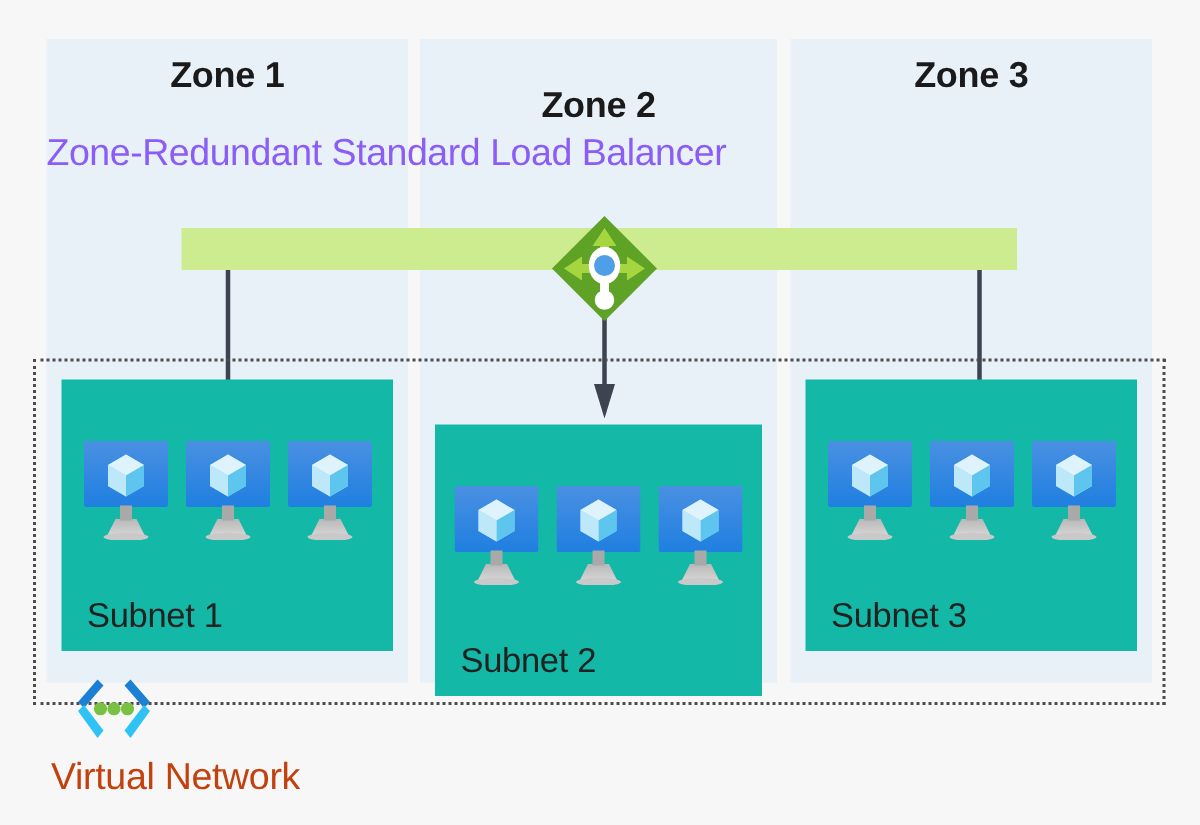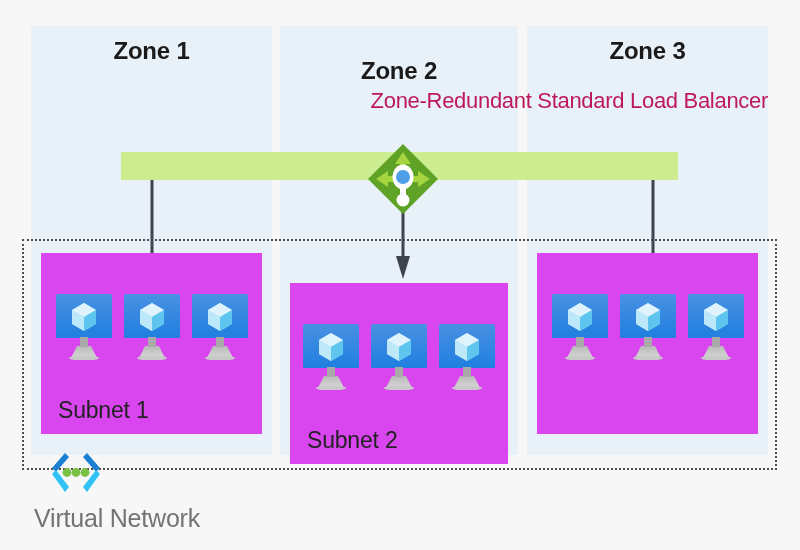--- a/index.html
+++ b/index.html
@@ -45,23 +45,23 @@
   #zone-title-1 { left: 31px;  width: 241px; }
   #zone-title-2 { left: 280px; width: 238px; margin-top: 20px; }
   #zone-title-3 { left: 527px; width: 241px; }
 
   
   #lb-caption {
     position: absolute;
     top: 88px;
     left: 31px;
     width: 737px;
-    text-align: right;
-    font-size: 22px;
-    color: #be185d;
+    text-align: left;
+    font-size: 25px;
+    color: #8b5cf6;
     letter-spacing: -0.3px;
     white-space: nowrap;
   }
 
   
   #lb-bar {
     position: absolute;
     left: 121px;
     top: 152px;
     width: 557px;
@@ -93,21 +93,21 @@
     height: 231px;
     border: 2px dotted #4d4d4d;
     background: transparent;
   }
 
   
   .subnet-box {
     position: absolute;
     top: 253px;
     height: 181px;
-    background: #d946ef;
+    background: #14b8a6;
   }
   #subnet-box-1 { left: 41px;  width: 221px; }
   #subnet-box-2 { left: 290px; width: 218px; margin-top: 30px; }
   #subnet-box-3 { left: 537px; width: 221px; }
 
   .subnet-label {
     position: absolute;
     bottom: 10px;
     left: 17px;
     font-size: 23px;
@@ -133,21 +133,21 @@
     left: 49px;
     top: 452px;
     width: 54px;
     height: 42px;
   }
   #vnet-label {
     position: absolute;
     left: 34px;
     top: 504px;
     font-size: 25px;
-    color: #737373;
+    color: #c2410c;
     letter-spacing: -0.2px;
   }
 </style>
 </head>
 <body>
 
 <div id="diagram">
 
   <div class="zone-panel" id="zone-panel-1"></div>
   <div class="zone-panel" id="zone-panel-2"></div>
@@ -325,20 +325,21 @@
           <path d="M21 52h14l6 12H15z" fill="url(#st1)"></path>
           <ellipse cx="28" cy="64" rx="15" ry="2.6" fill="#c9c9c9"></ellipse>
           <rect x="24" y="43" width="8" height="10" fill="#a9a9a9"></rect>
           <polygon points="28,9 40,16 40,30 28,37 16,30 16,16" fill="#9bdcf7"></polygon>
           <polygon points="28,9 40,16 28,23 16,16" fill="#dff3fd"></polygon>
           <polygon points="28,23 40,16 40,30 28,37" fill="#5ec5ef"></polygon>
           <polygon points="28,23 16,16 16,30 28,37" fill="#bde8fa"></polygon>
         </svg>
       </div>
     </div>
+    <div class="subnet-label">Subnet 3</div>
   </div>
 
   <div id="vnet-icon">
     <svg viewBox="0 0 54 42" width="54" height="42" xmlns="http://www.w3.org/2000/svg">
 
       <path d="M16 1 L20 5 L7 20 L3 16 Z" fill="#1b7fd4"></path>
       <path d="M3 22 L7 18 L20 35 L16 40 Z" fill="#2fc3f5"></path>
 
       <path d="M38 1 L34 5 L47 20 L51 16 Z" fill="#1b7fd4"></path>
       <path d="M51 22 L47 18 L34 35 L38 40 Z" fill="#2fc3f5"></path>

